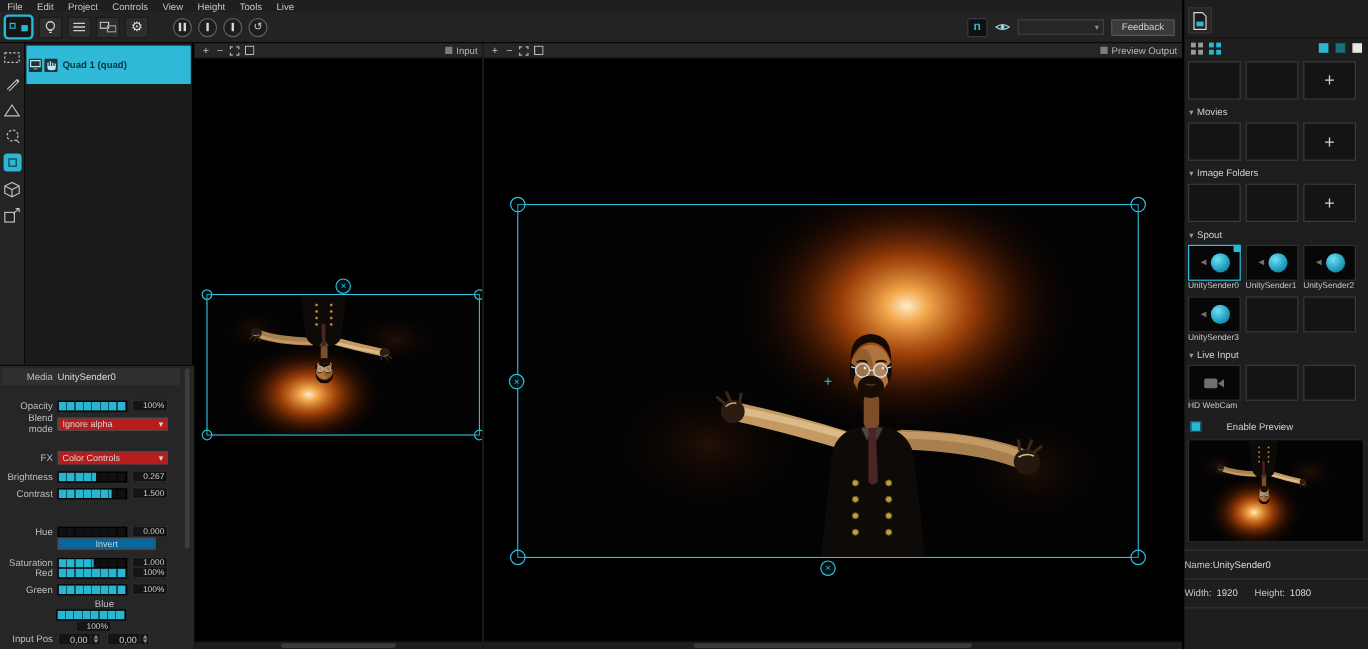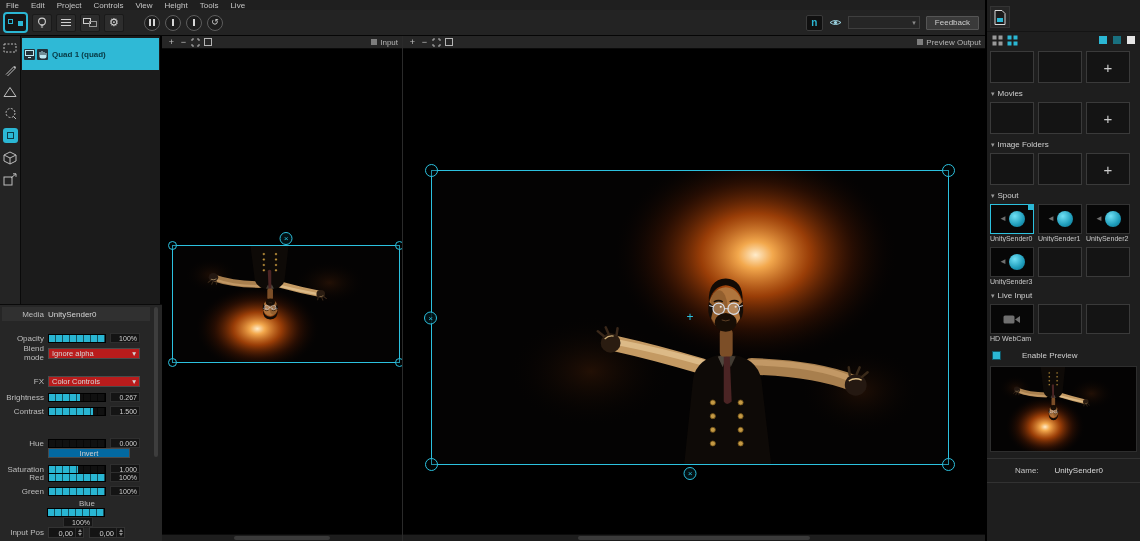--- a/index.html
+++ b/index.html
@@ -113,21 +113,21 @@
   .media-item.selected .thumb{border-color:#2cc1df;}
   .spout-circle{width:16px;height:16px;border-radius:50%;
     background:radial-gradient(circle at 36% 32%,#6fe0f5,#1e9cba 60%,#0c6a84 100%);}
   .spk{color:#6f6f6f;font-size:8px;line-height:1;}
   .mi-label{font-size:7px;color:#c9c9c9;white-space:nowrap;overflow:hidden;padding-top:1px;}
   .badge{position:absolute;top:-1px;right:-1px;width:6px;height:6px;background:#2bb7d4;}
   .enable-row{display:flex;align-items:center;gap:21px;padding:7px 5px 4px;color:#cfcfcf;}
   .chk{width:9px;height:9px;background:#2bb7d4;border:1px solid #0f5564;flex:none;}
   .preview-box{margin:2px 3px;height:86px;background:#000;border:1px solid #2e2e2e;overflow:hidden;}
   .meta{border-top:1px solid #323232;margin-top:6px;}
-  .meta-row{display:flex;gap:16px;padding:7px 28px;border-bottom:1px solid #323232;color:#c3c3c3;}
+  .meta-row{display:flex;gap:0;padding:7px 0;border-bottom:1px solid #323232;color:#c3c3c3;}
   .meta-row .v{color:#d8d8d8;}
   .meta-row .pair{display:flex;gap:4px;}
   .meta-row .pair+ .pair{margin-left:14px;}
 
   svg.ic{display:block;}
 </style>
 </head>
 <body>
 
 <svg width="0" height="0" style="position:absolute" aria-hidden="true">
@@ -608,16 +608,26 @@
       <svg class="scene flip" viewBox="0 0 520 300" preserveAspectRatio="none">
           <use href="#scene" width="520" height="300"></use>
         </svg>
     </div>
 
     <div class="meta">
       <div class="meta-row">
         <span>Name:</span>
         <span class="v">UnitySender0</span>
       </div>
+      <div class="meta-row">
+        <span class="pair">
+            <span>Width:</span>
+            <span class="v">1920</span>
+          </span>
+        <span class="pair">
+            <span>Height:</span>
+            <span class="v">1080</span>
+          </span>
+      </div>
     </div>
   </div>
 
 </div>
 
 </body></html>

